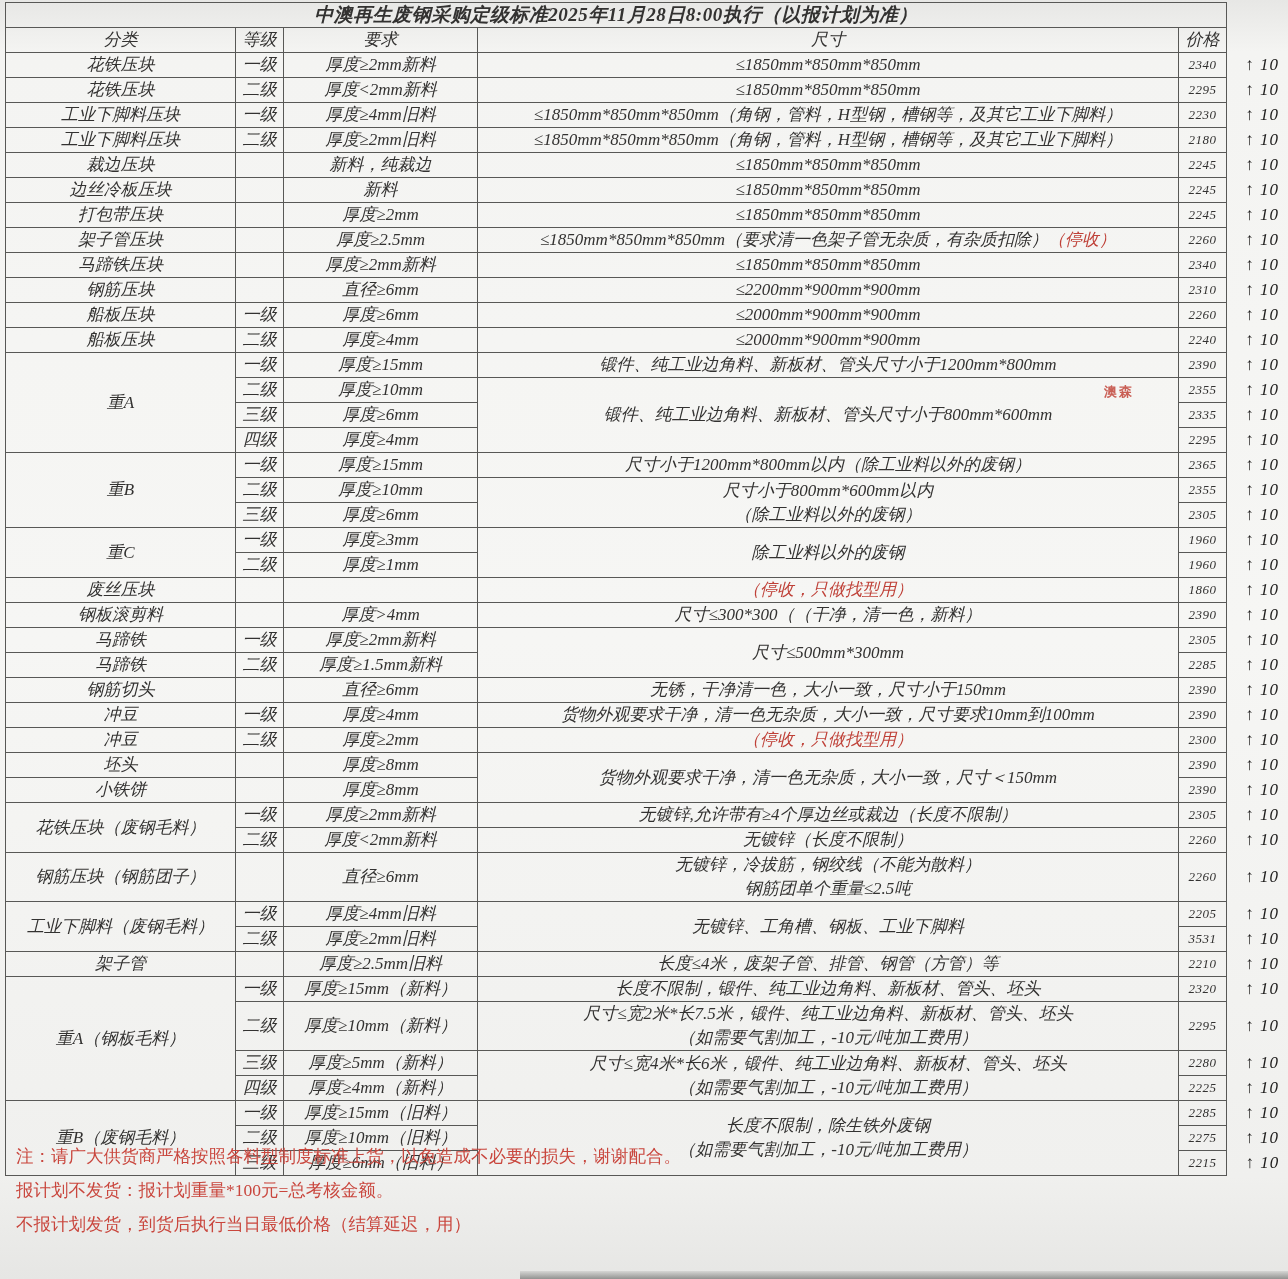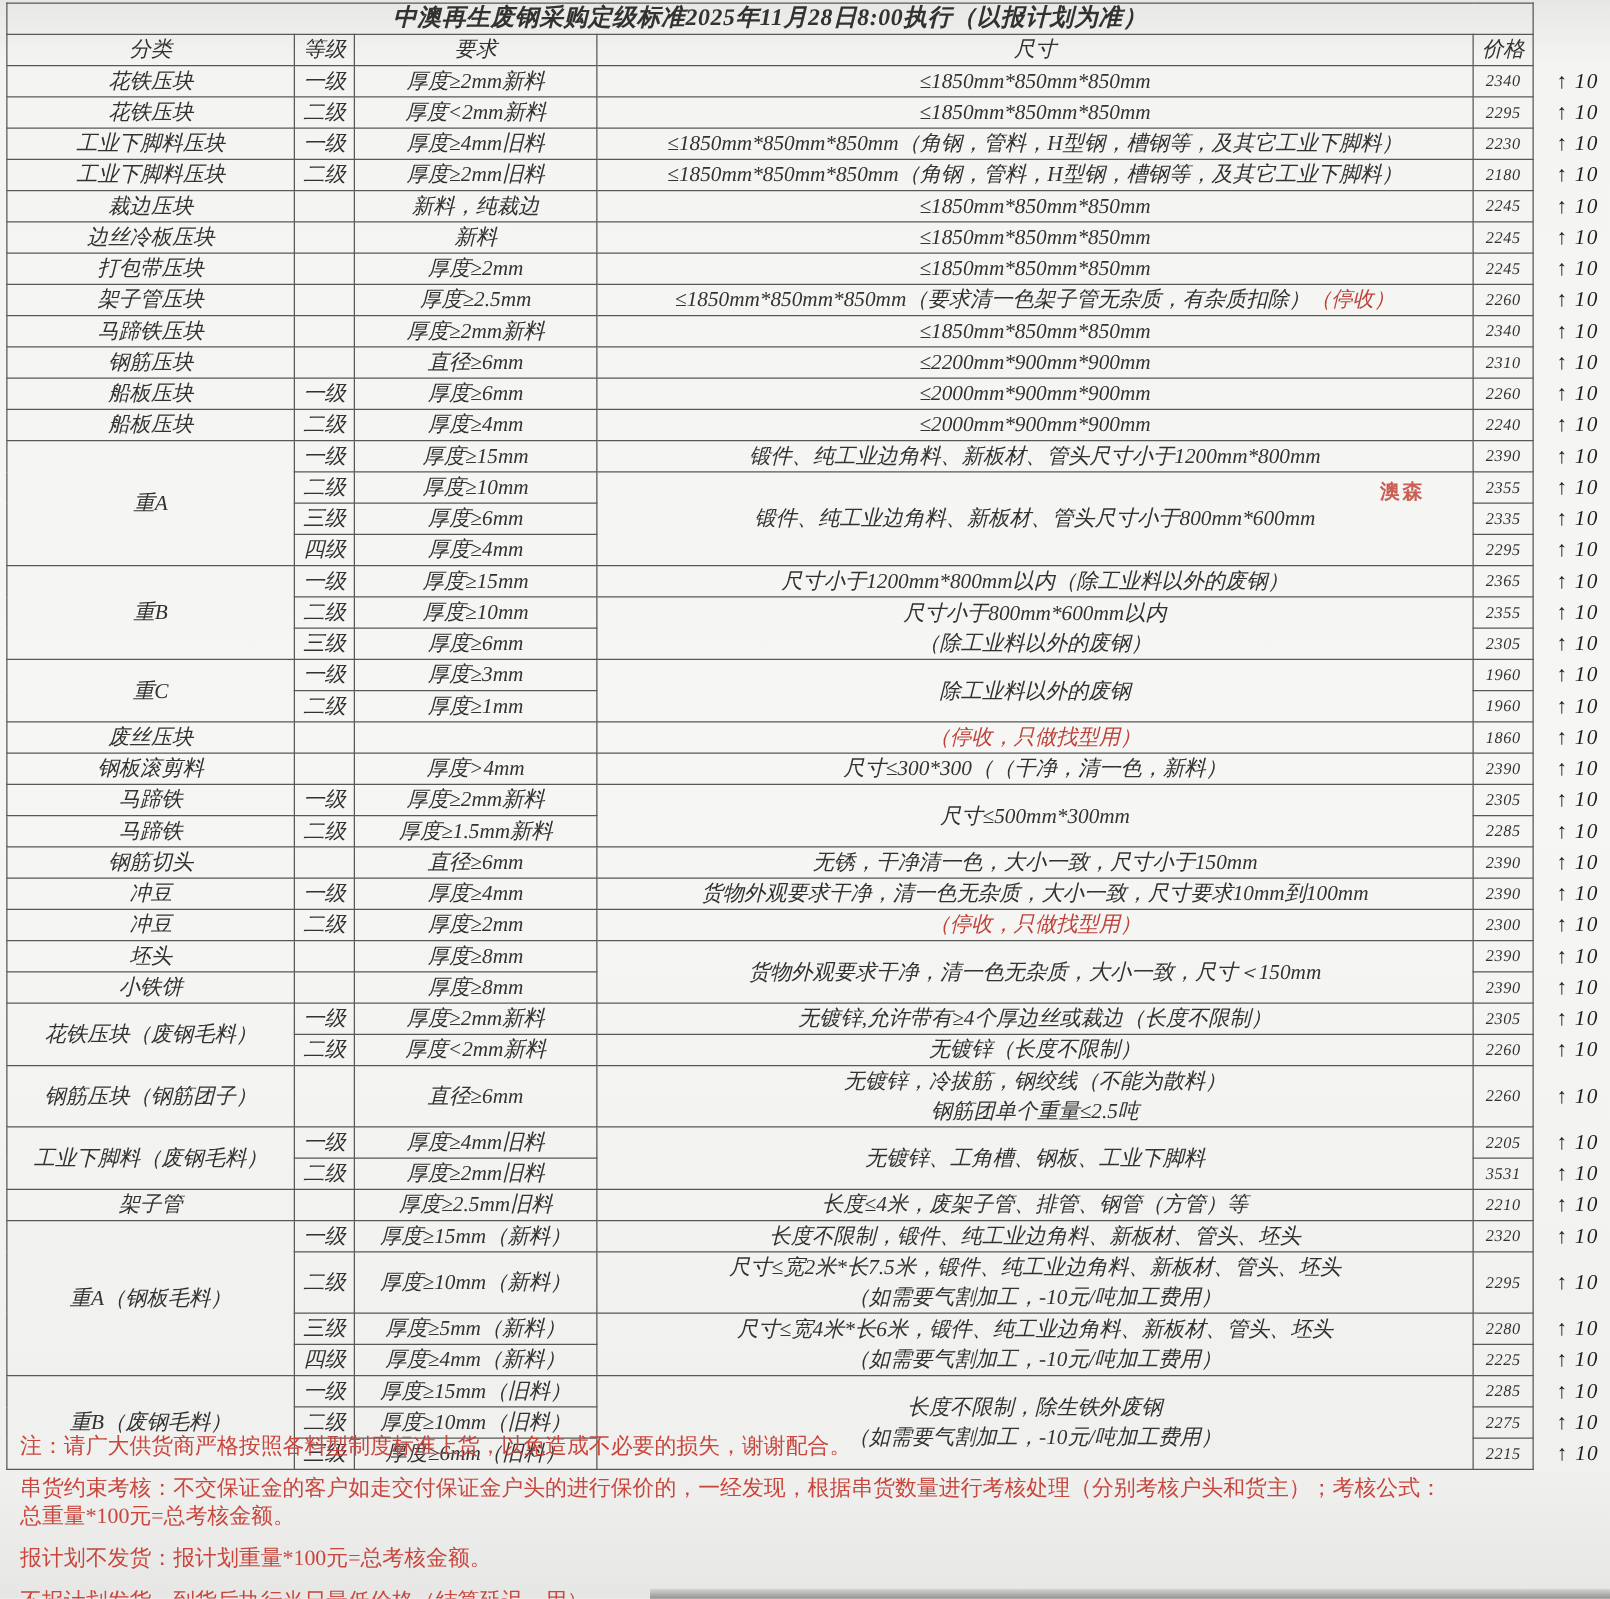--- a/index.html
+++ b/index.html
@@ -31,21 +31,21 @@
   td.price{font-size:13px;letter-spacing:0.5px;}
   .red{color:#bf4138;}
   td.size div{line-height:24px;}
   .notes{
     position:absolute;left:4px;top:1133px;width:1165px;
     font-size:17.5px;line-height:22px;color:#c9463d;
   }
   .notes p{margin:12px;padding:0;}
   .watermark{
     position:absolute;left:1104px;top:383px;
-    color:#c2453a;font-size:16px;font-weight:bold;letter-spacing:2px;
+    color:#c2453a;font-size:13px;font-weight:bold;letter-spacing:2px;
     opacity:0.85;
   }
   .scan-artifact{
     position:absolute;left:520px;top:1271px;width:768px;height:9px;
     background:linear-gradient(180deg,rgba(95,95,92,0.12),rgba(62,62,60,0.55));
   }
 </style>
 </head>
 <body>
 
@@ -392,18 +392,17 @@
         <td class="price">2215</td>
         <td class="arrow">↑ 10</td>
       </tr>
     </tbody>
 </table>
 
 <div class="watermark">澳森</div>
 
 <div class="notes">
     <p>注：请广大供货商严格按照各料型制度标准上货，以免造成不必要的损失，谢谢配合。</p>
-    <p>串货约束考核：不交保证金的客户如走交付保证金户头的进行保价的，一经发现，根据串货数量进行考核处理（分别考核户头和货主）；考核公式：总重量*100元=总考核金额。</p>
     <p>报计划不发货：报计划重量*100元=总考核金额。</p>
     <p>不报计划发货，到货后执行当日最低价格（结算延迟，用）</p>
   </div>
 
 <div class="scan-artifact"></div>
 
 </body></html>

